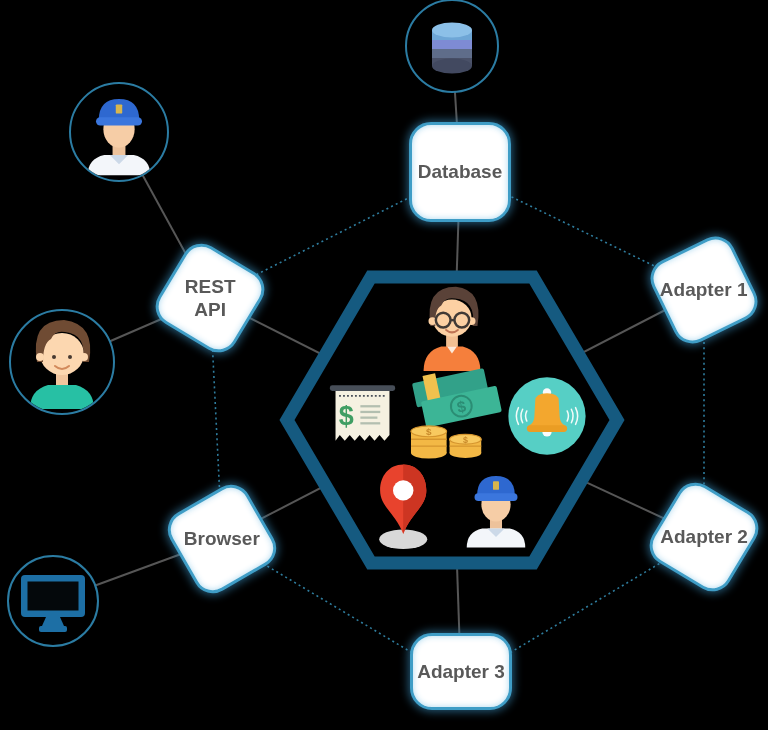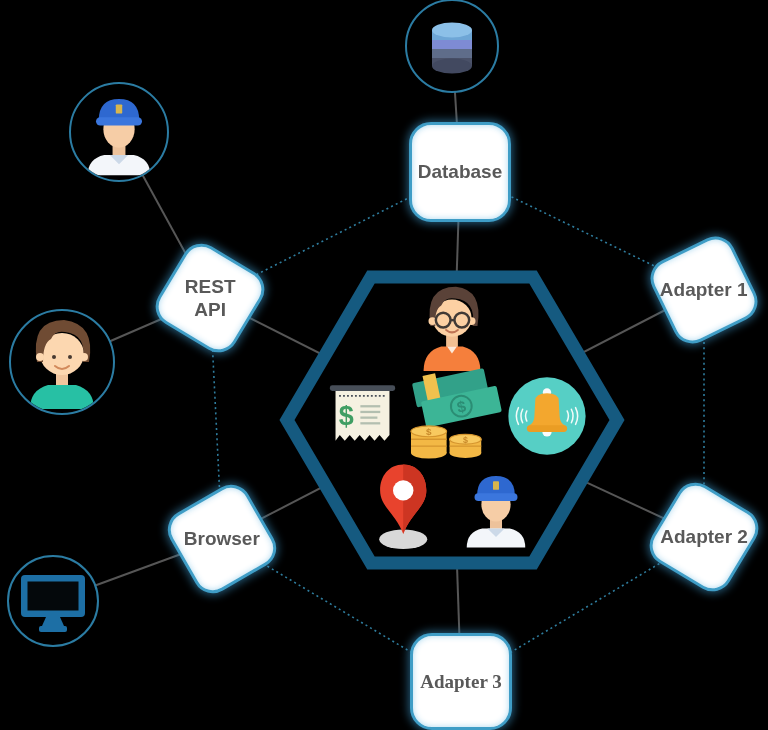--- a/index.html
+++ b/index.html
@@ -204,17 +204,17 @@
   </div>
 
   <div class="node sm rot-cw31" style="left:659px;top:492px;">
     <span class="lbl">Adapter 2</span>
   </div>
 
   <div class="node sm rot-ccw30" style="left:177px;top:494px;">
     <span class="lbl">Browser</span>
   </div>
 
-  <div class="node big" style="left:410px;top:633px;height:97px;font-family:Liberation Serif, serif;">
+  <div class="node big" style="left:410px;top:633px;height:77px;">
     <span class="lbl">Adapter 3</span>
   </div>
 
 </div>
 
 </body></html>

